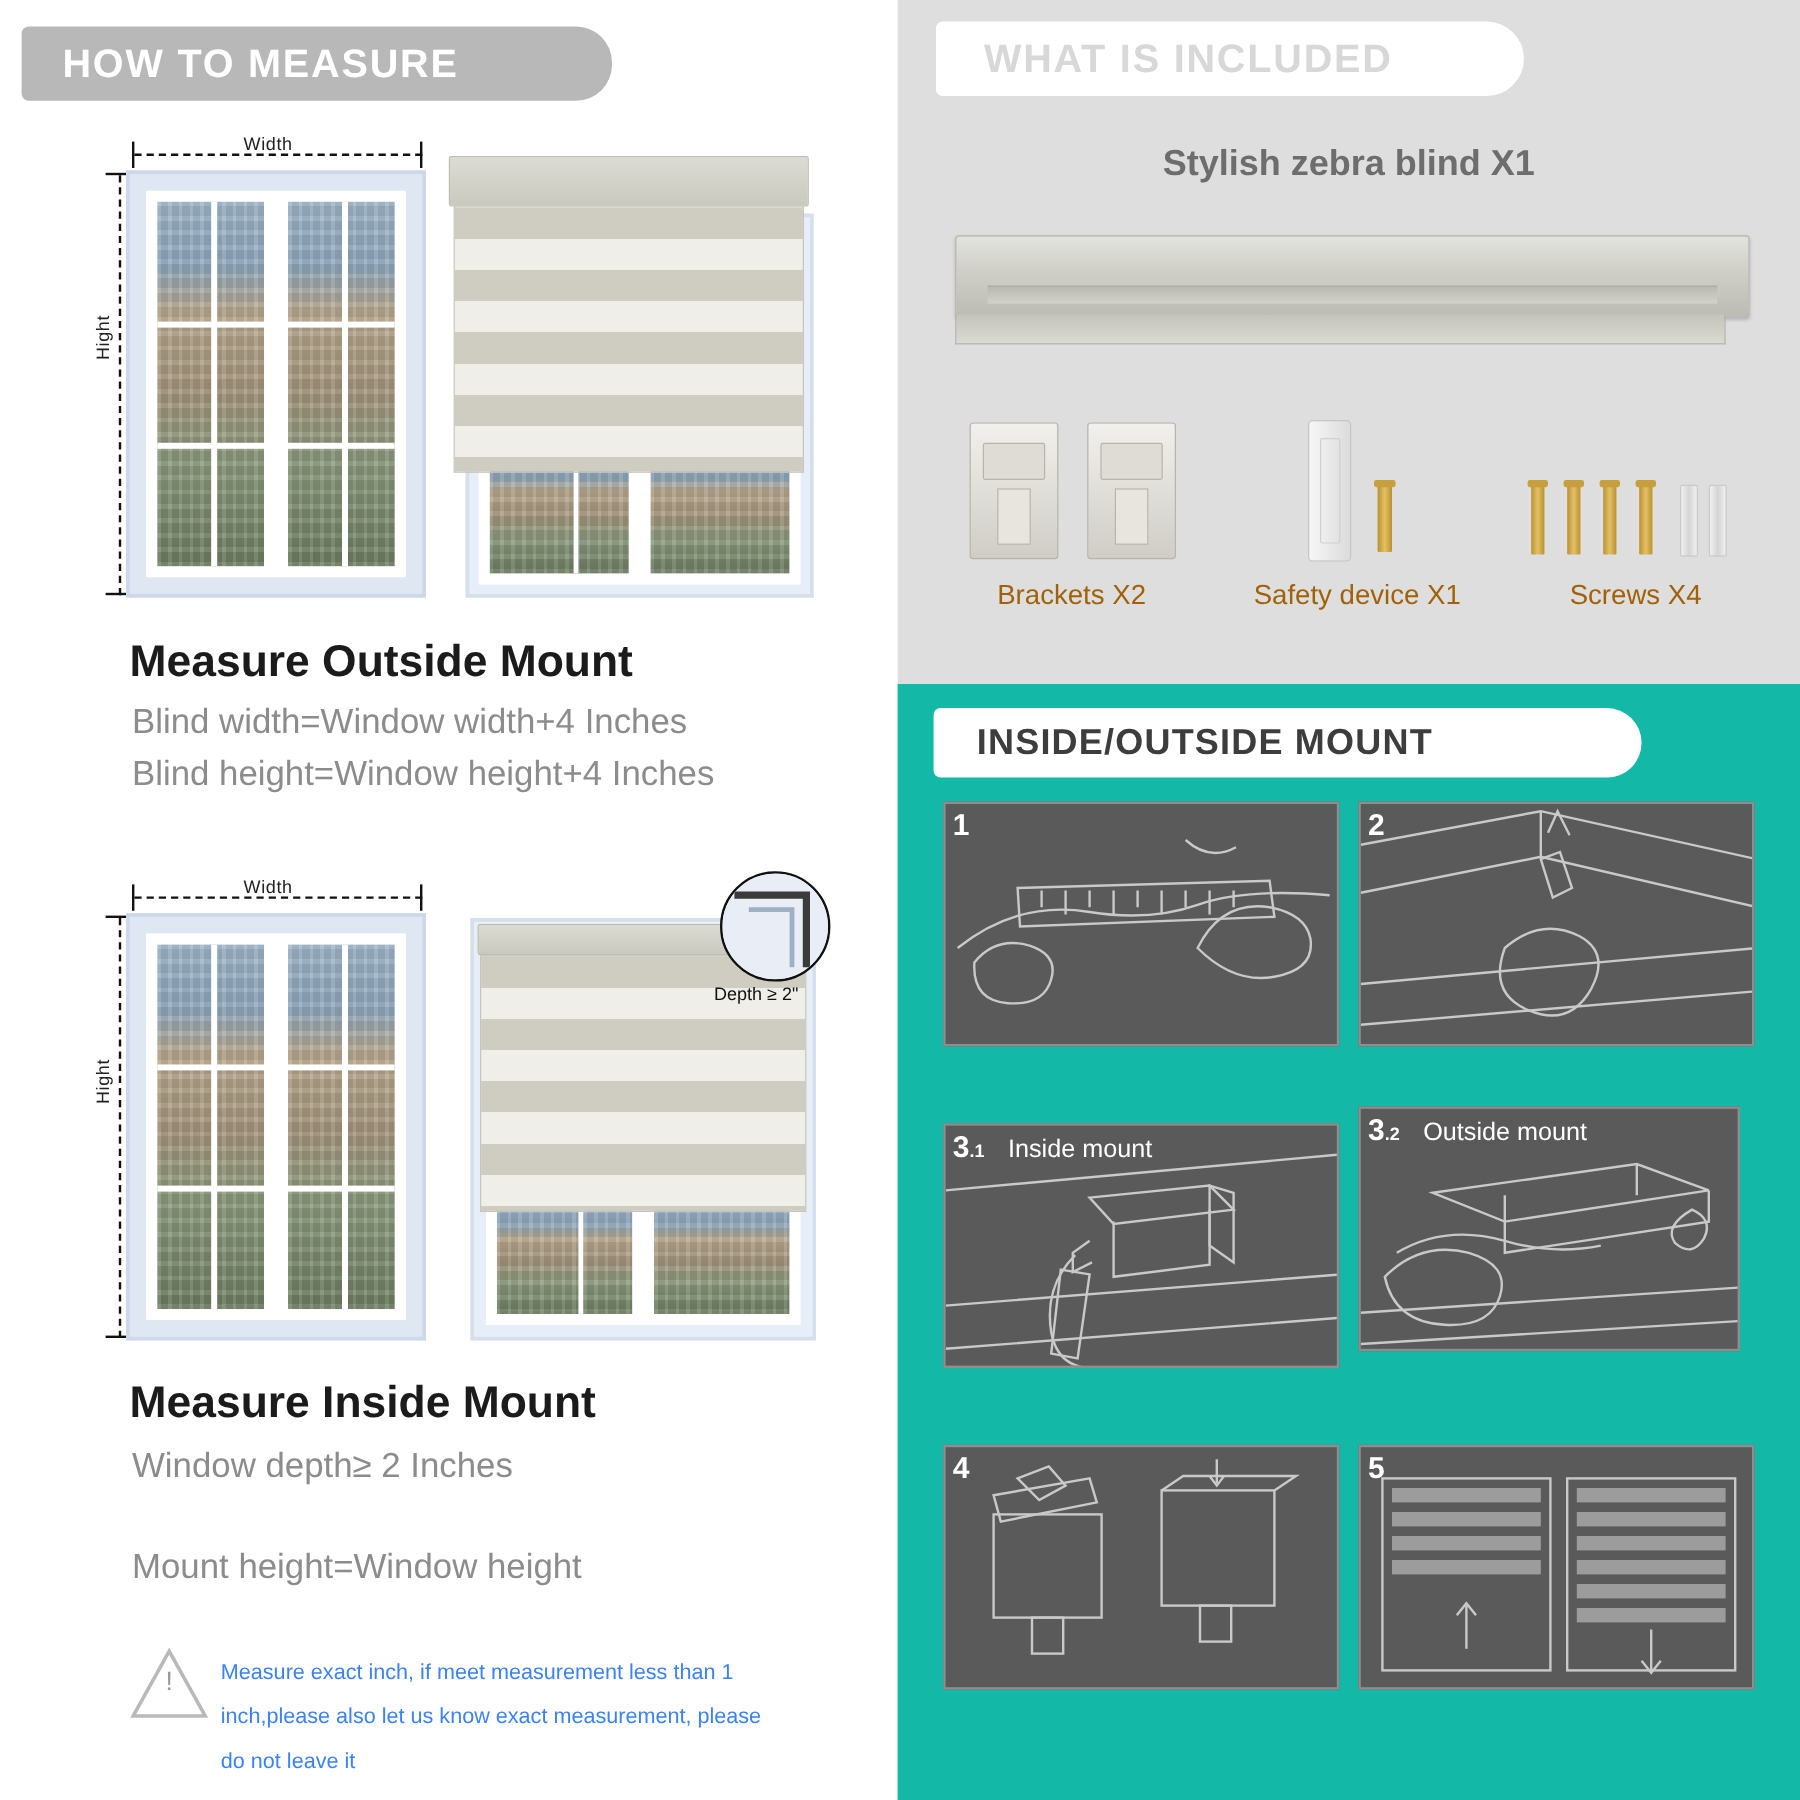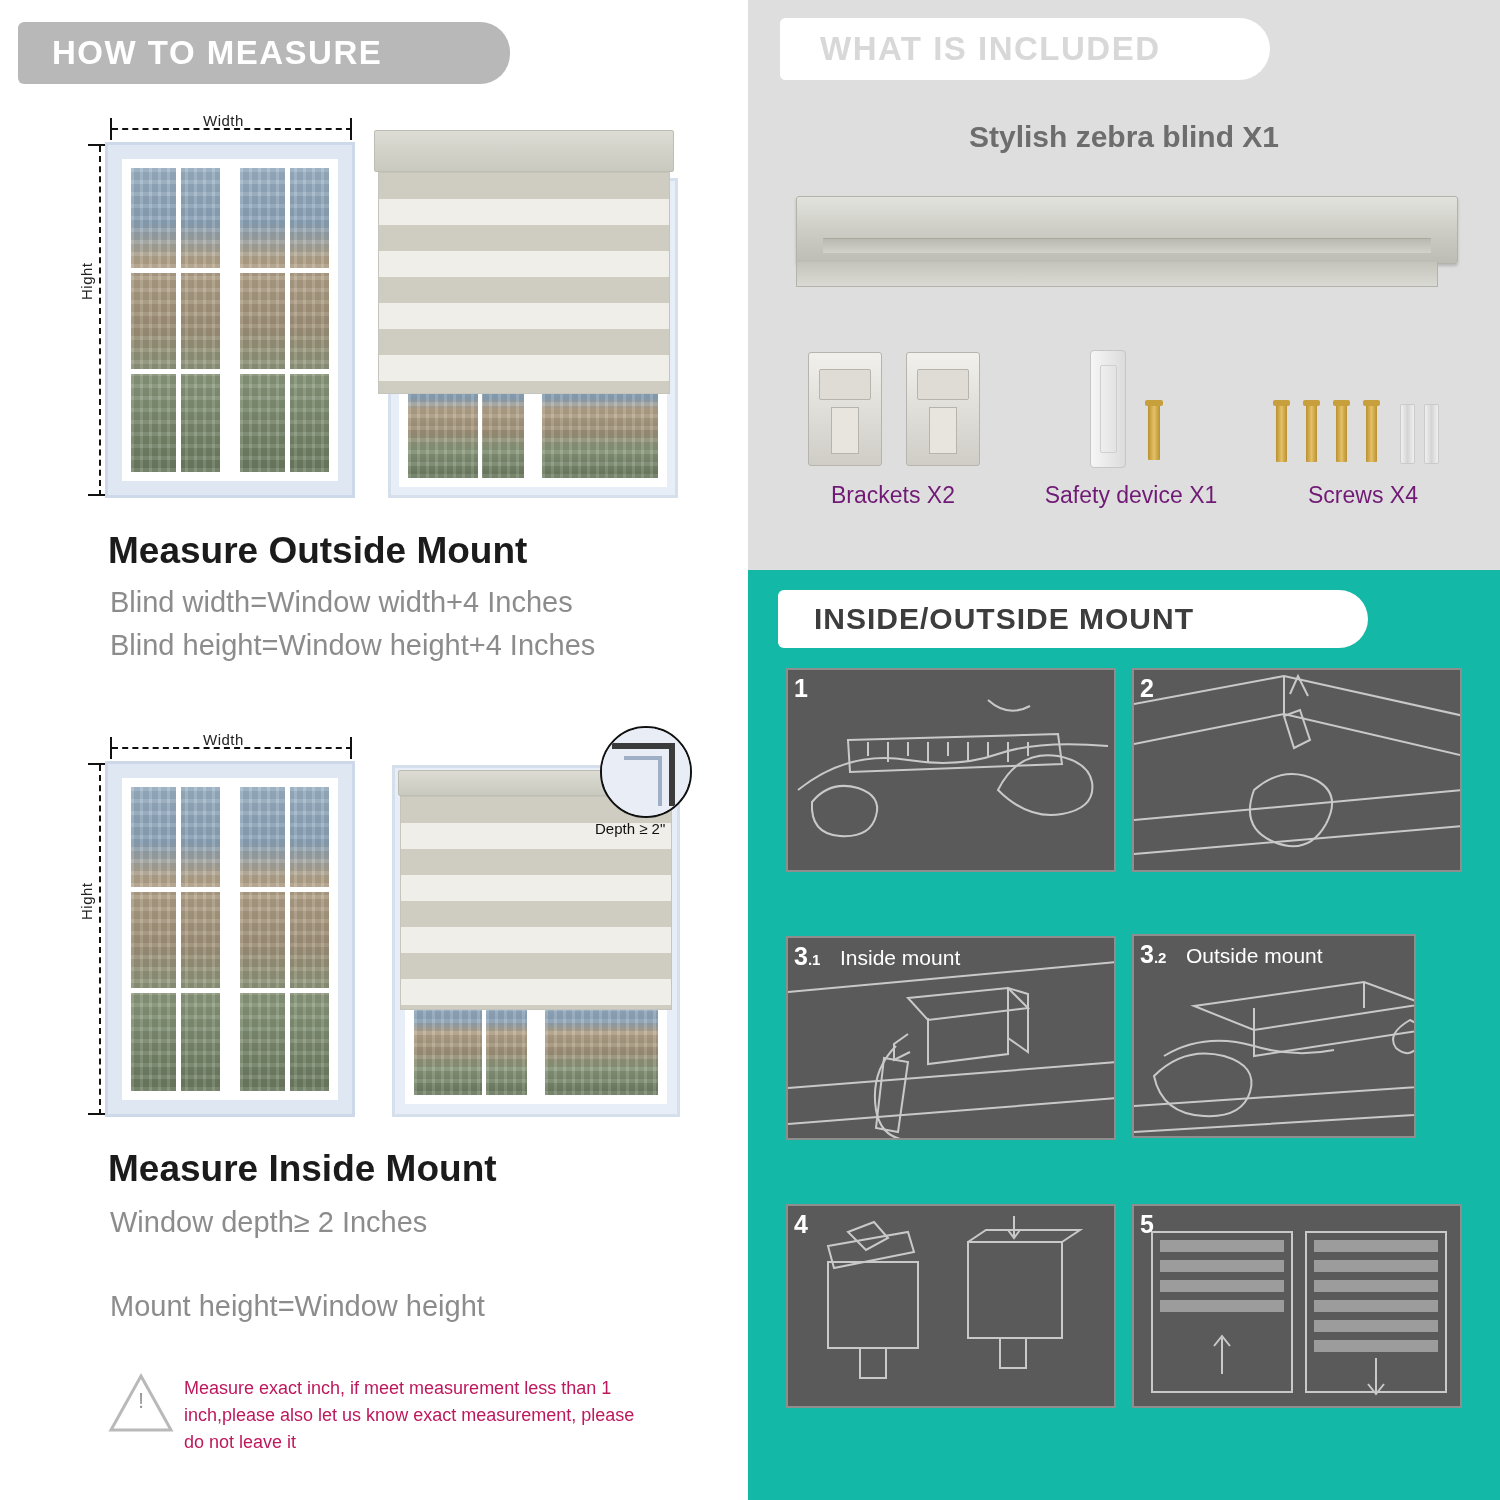--- a/index.html
+++ b/index.html
@@ -91,21 +91,21 @@
   }
   .blind-glass .pane { border:3px solid #ffffff; }
 
   .heading {
     position:absolute; color:#1b1b1b; font-size:37px; font-weight:bold;
   }
   .bullet {
     position:absolute; color:#8c8c8c; font-size:29px;
   }
   .note {
-    position:absolute; color:#be185d; font-size:18px; line-height:27px;
+    position:absolute; color:#3b82f6; font-size:18px; line-height:37px;
   }
 
   
   .depth-circle {
     position:absolute; width:88px;height:88px;border-radius:50%;
     border:2px solid #111; background:#e9eef6; overflow:hidden;
   }
   .depth-label { position:absolute; font-size:15px; color:#111; }
 
   
@@ -131,21 +131,21 @@
     background:linear-gradient(180deg,#e3e3de 0%,#cfcfc8 45%,#bcbcb4 100%);
     border:1px solid #b3b3aa;
     box-shadow:0 2px 3px rgba(0,0,0,.18);
   }
   .headrail::after{
     content:""; position:absolute; left:4%; right:4%; top:62%; height:22%;
     background:linear-gradient(180deg,#b9b9b0,#d2d2cb);
     border-top:1px solid #a9a9a0;
   }
   .part-label {
-    position:absolute; text-align:center; font-size:23px; color:#701a75;
+    position:absolute; text-align:center; font-size:23px; color:#a16207;
   }
   .bracket {
     position:absolute;
     background:linear-gradient(180deg,#f2f0ec,#cfcdc6);
     border:1px solid #b6b4ad; border-radius:3px;
   }
   .bracket::before{
     content:""; position:absolute; left:14%; right:14%; top:14%; height:26%;
     background:#dedcd5; border:1px solid #b6b4ad; border-radius:2px;
   }
@@ -388,21 +388,21 @@
         <path class="sk" d="M220 50 l0 50 l20 14 l0 -58 z"></path>
         <path class="sk" d="M140 80 l0 46 l80 -10 l0 -46"></path>
         <path class="sk" d="M120 96 l-14 10 l0 16 l16 -8"></path>
         <path class="sk" d="M108 108 q-26 26 -20 64 q6 34 44 30"></path>
         <path class="sk" d="M96 120 l-8 70 l22 4 l10 -70 z"></path>
         <path class="sk" d="M0 150 L330 124 M0 186 L330 160"></path>
       </svg>
       
     </div>
 
-    <div class="step" style="left:384px;top:364px;width:284px;height:204px;">
+    <div class="step" style="left:384px;top:352px;width:318px;height:204px;">
       <div class="step-num"><span>3</span><span class="sub">.2</span></div>
       <div class="step-inline">Outside mount</div>
       <svg width="330" height="204" viewBox="0 0 330 204">
         <path class="sk" d="M60 70 l170 -24 l60 22 l-170 26 z"></path>
         <path class="sk" d="M230 46 l0 26 M120 72 l0 24"></path>
         <path class="sk" d="M290 68 l0 26 l-170 26 l0 -24"></path>
         <path class="sk" d="M276 84 q18 8 10 24 q-10 16 -24 4 q-10 -14 14 -28 z"></path>
         <path class="sk" d="M30 120 q40 -24 90 -10 q40 12 80 4"></path>
         <path class="sk" d="M20 140 q30 -30 70 -20 q34 10 26 36 q-8 26 -46 24 q-42 -2 -50 -40 z"></path>
         <path class="sk" d="M0 170 L330 148 M0 196 L330 176"></path>

